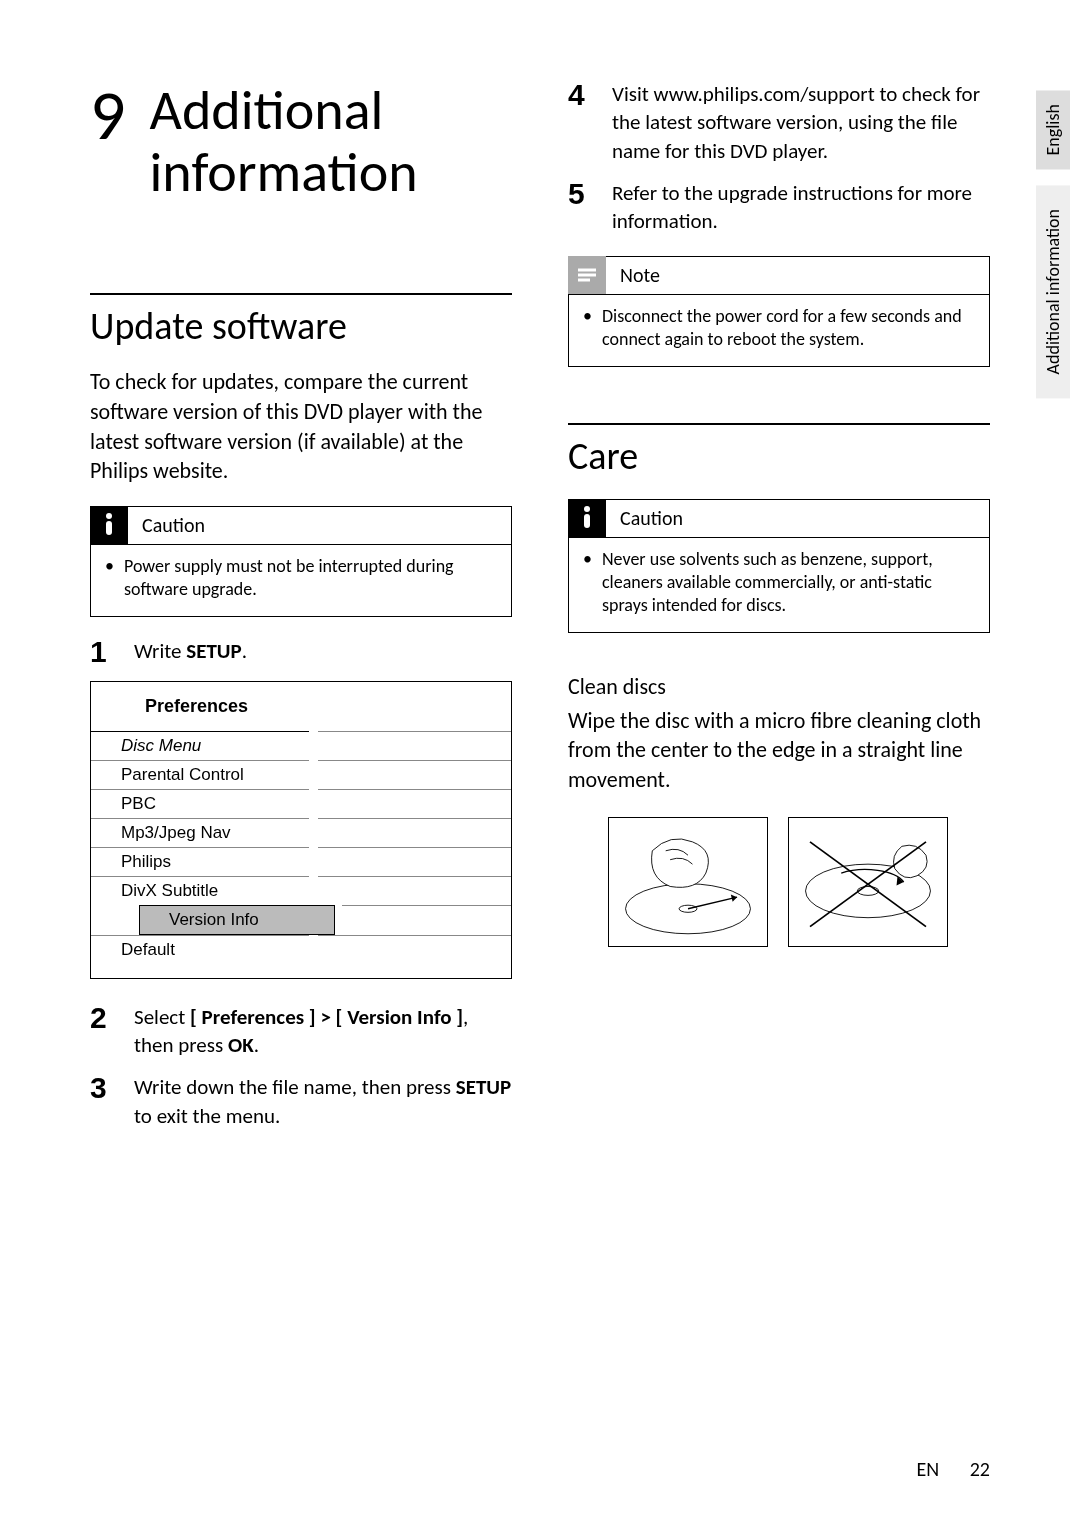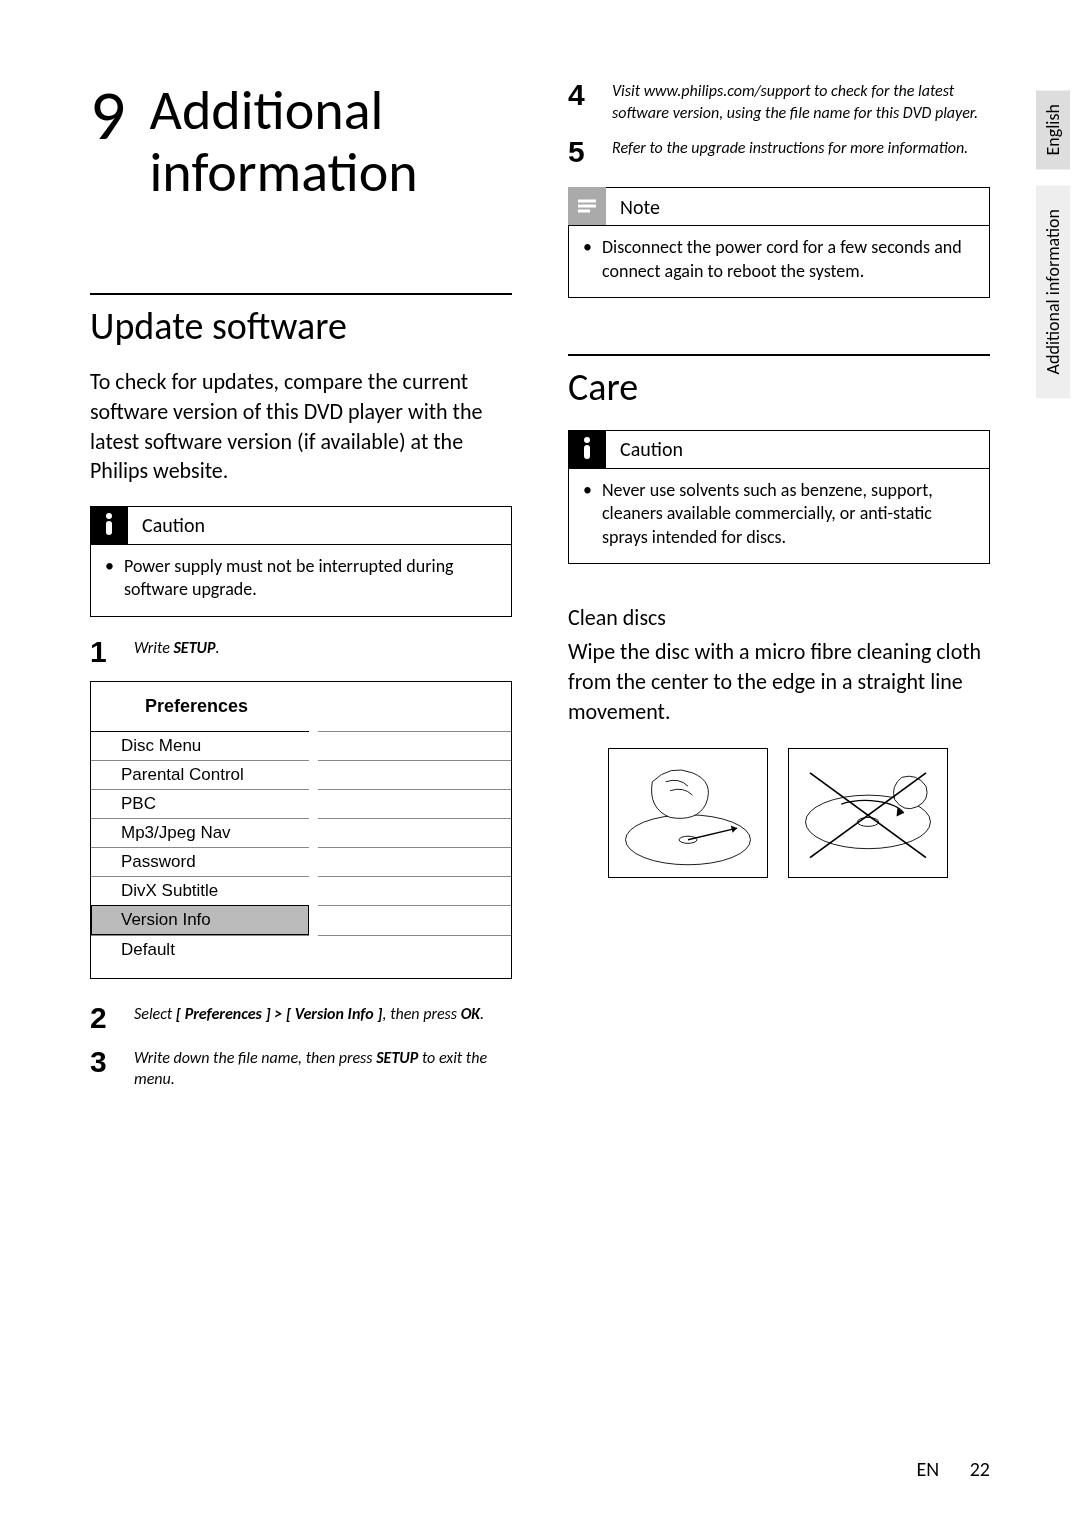--- a/index.html
+++ b/index.html
@@ -31,34 +31,34 @@
   .callout-header { display: flex; align-items: center; gap: 10px; padding: 0 0; border-bottom: 1px solid #000; }
   .callout-icon { width: 38px; height: 38px; display: flex; align-items: center; justify-content: center; margin: -1px 0 0 -1px;}
   .callout-icon.black { background: #000; }
   .callout-icon.gray { background: #aaa; }
   .callout-label { font-size: 20px; font-weight: 400; padding: 6px 4px; }
   .callout-body { padding: 10px 14px 14px 14px; font-size: 18px; line-height: 1.3; display: flex; gap: 10px; }
   .bullet-dot { flex: 0 0 auto; }
 
   .step { display: flex; gap: 20px; margin-bottom: 14px; align-items: flex-start; }
   .step-num { font-size: 30px; font-weight: 700; line-height: 1; min-width: 24px; font-family: "Gill Sans", sans-serif; }
-  .step-text { font-size: 16px; line-height: 1.35; flex: 1; font-weight: 300; font-style: italic; }
+  .step-text { font-size: 21px; line-height: 1.35; flex: 1; font-weight: 300; }
   .step-text b, .body-text b { font-weight: 700; }
   .step-text .path { font-weight: 700; }
 
   
   .menu-box { border: 1px solid #000; margin: 10px 0 24px 0; }
   .menu-title { text-align: left; font-weight: 700; font-size: 18px; padding: 14px 0 14px 54px; font-family: Arial, sans-serif; }
   .menu-items { padding-bottom: 14px; }
   .menu-row { display: flex; font-size: 17px; font-family: Arial, sans-serif;}
   .menu-row .left-cell { width: 52%; padding: 4px 10px 4px 30px; border-top: 1px solid #888; border-right: 0; }
   .menu-row .right-cell { width: 46%; border-top: 1px solid #888; }
   .menu-row .spacer { width: 2%; }
-  .menu-row.selected .left-cell { background: #bbb; border: 1px solid #000; padding-left: 29px;}
-  .menu-row:first-child .left-cell { border-top-color: #000; }
+  .menu-row.selected .left-cell { background: #bbb; border: 1px solid #000; padding-left: 29px; margin-left: 48px;}
+  .menu-row:first-child .left-cell { border-top-color: #000; font-style: italic; }
   .menu-row:first-child .right-cell { border-top-color: #888; }
 
   .subheading { font-size: 22px; font-weight: 400; margin-bottom: 6px; }
 
   .disc-imgs { display: flex; gap: 20px; margin-top: 22px; justify-content: flex-start; padding-left: 40px;}
   .disc-svg { border: 1px solid #000; width: 160px; height: 130px; padding: 6px; }
 
   .side-tabs { position: absolute; right: 10px; top: 90px; display: flex; flex-direction: column; gap: 16px; align-items: center;}
   .side-tab { writing-mode: vertical-rl; transform: rotate(180deg); font-size: 18px; padding: 14px 6px; background: #ddd; font-weight: 400; }
   .side-tab.info { background: #eee; padding: 24px 6px; }
@@ -127,21 +127,21 @@
               <div class="left-cell">PBC</div>
               <div class="spacer"></div>
               <div class="right-cell"></div>
             </div>
             <div class="menu-row">
               <div class="left-cell">Mp3/Jpeg Nav</div>
               <div class="spacer"></div>
               <div class="right-cell"></div>
             </div>
             <div class="menu-row">
-              <div class="left-cell">Password</div>
+              <div class="left-cell">Philips</div>
               <div class="spacer"></div>
               <div class="right-cell"></div>
             </div>
             <div class="menu-row">
               <div class="left-cell">DivX Subtitle</div>
               <div class="spacer"></div>
               <div class="right-cell"></div>
             </div>
             <div class="menu-row selected">
               <div class="left-cell">Version Info</div>

